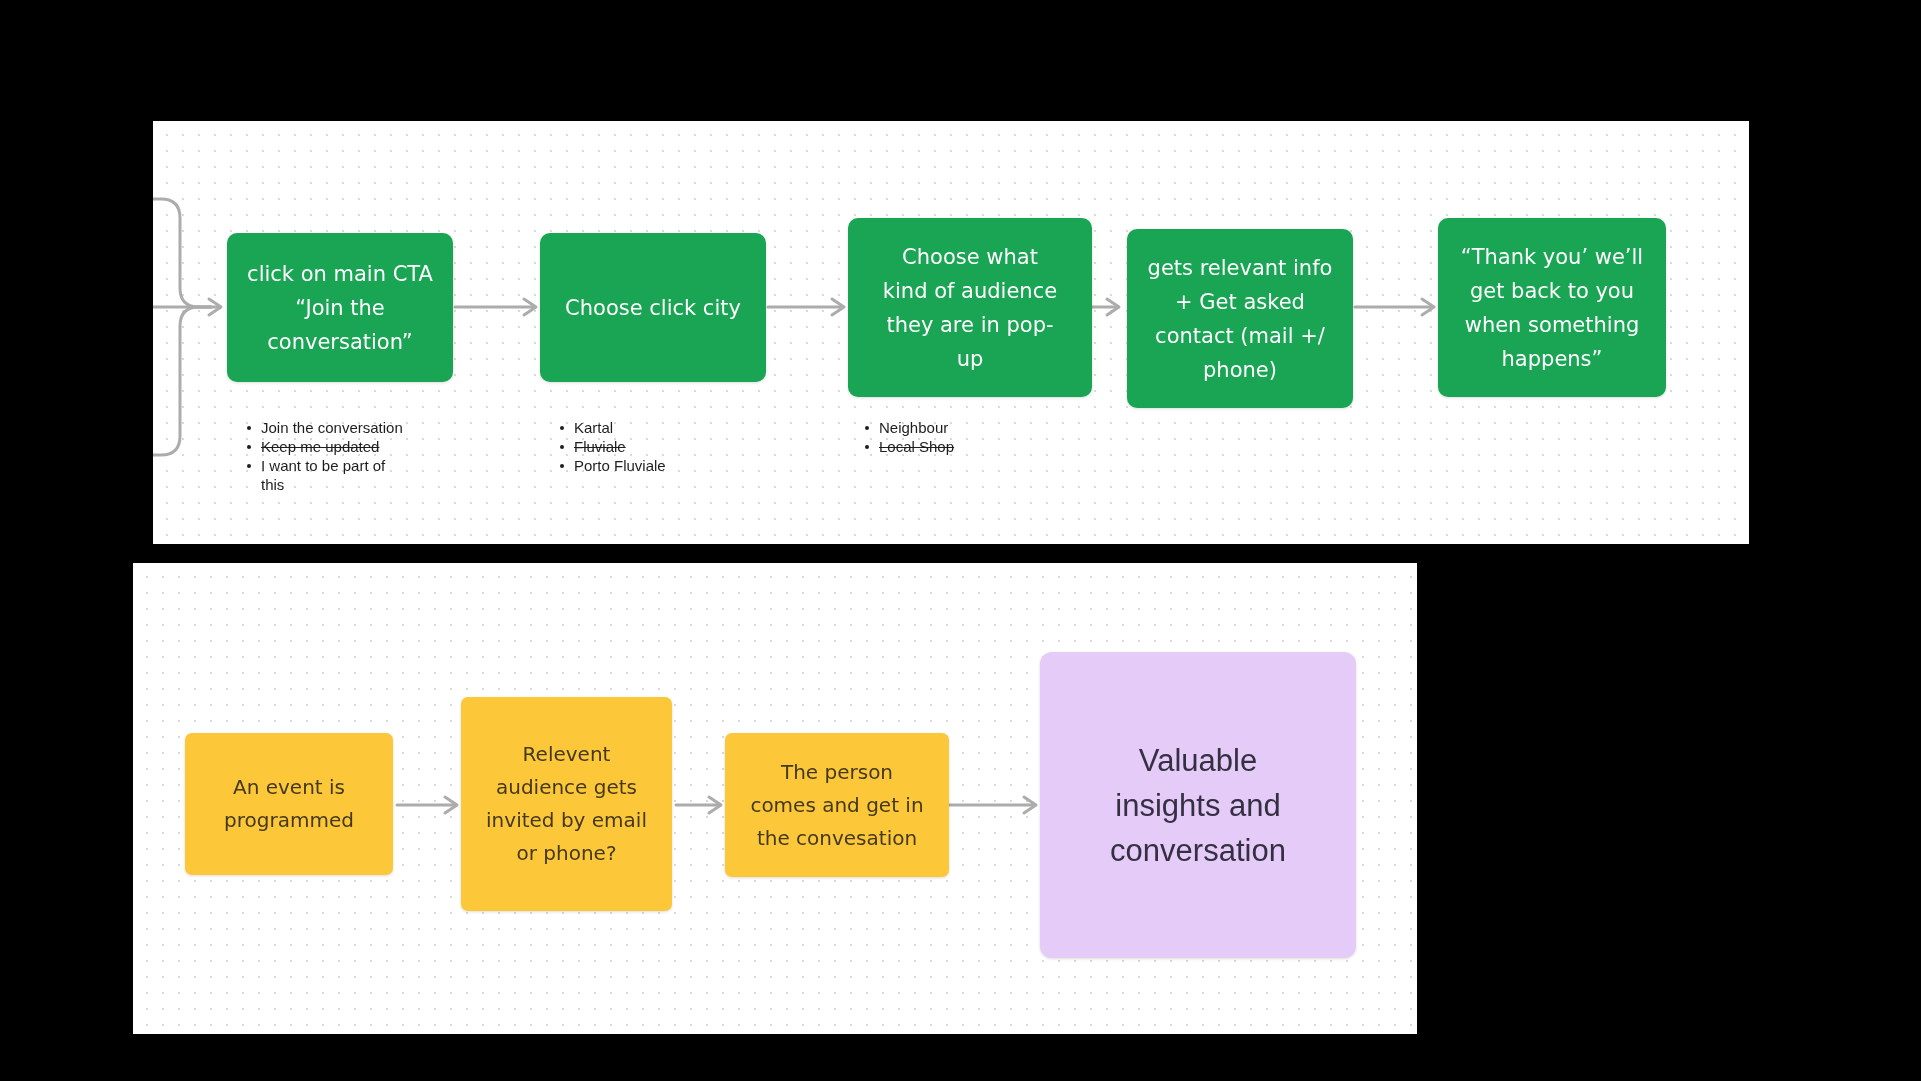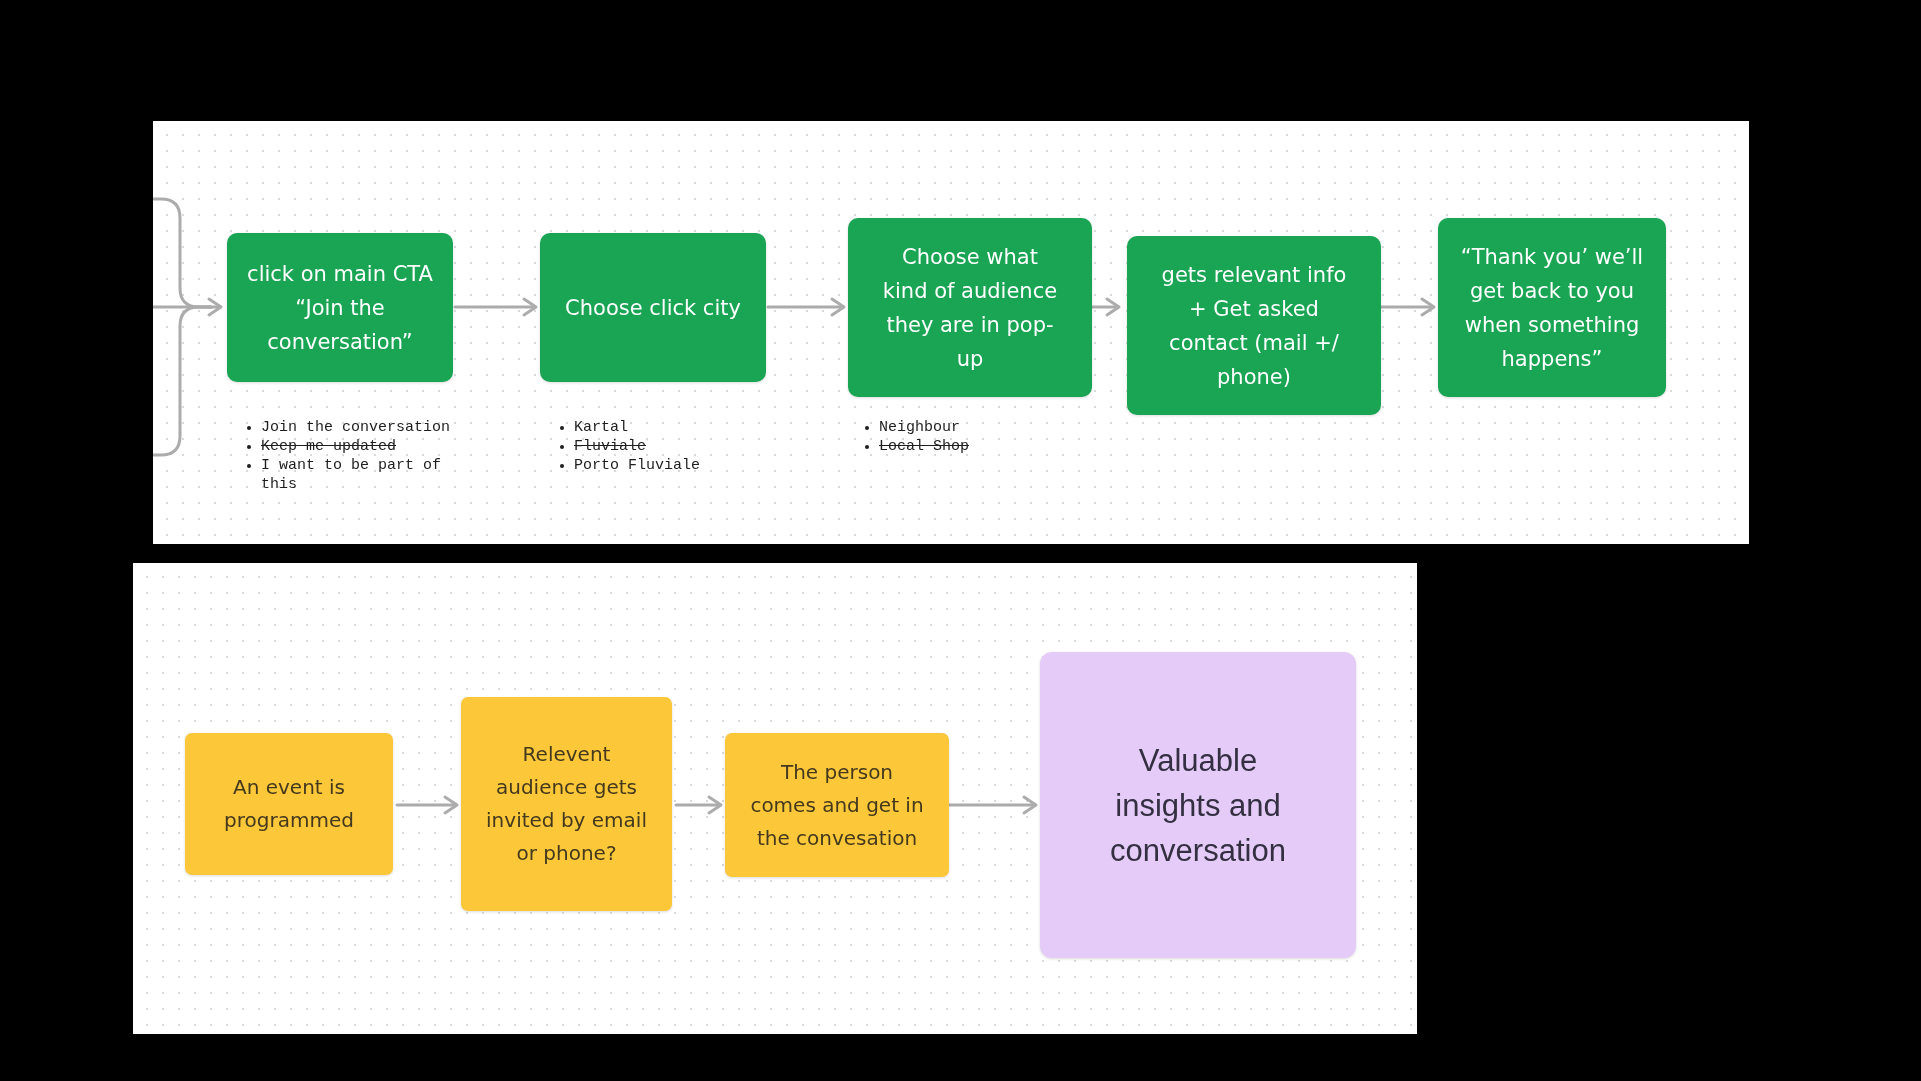--- a/index.html
+++ b/index.html
@@ -43,21 +43,21 @@
   .purple{
     background:#E5CBF7;color:#343042;
     border-radius:12px;
     font-family:Liberation Sans, sans-serif;
     font-size:31px;line-height:45px;
   }
   
   #node-t1{left:74px;top:112px;width:226px;height:149px;}
   #node-t2{left:387px;top:112px;width:226px;height:149px;}
   #node-t3{left:695px;top:97px;width:244px;height:179px;}
-  #node-t4{left:974px;top:115px;width:254px;height:179px;text-align:center;}
+  #node-t4{left:974px;top:108px;width:226px;height:179px;text-align:center;}
   #node-t5{left:1285px;top:97px;width:228px;height:179px;}
   
   #node-b1{left:52px;top:170px;width:208px;height:142px;}
   #node-b2{left:328px;top:134px;width:211px;height:214px;}
   #node-b3{left:592px;top:170px;width:224px;height:144px;}
   #node-b4{left:907px;top:89px;width:316px;height:306px;}
 
   .note-list{
     position:absolute;top:297px;
     font-size:15px;line-height:19px;color:#1E1E1E;
@@ -65,21 +65,21 @@
   }
   #list-1{left:94px;}
   #list-2{left:407px;}
   #list-3{left:712px;}
   .note-item{display:flex;align-items:flex-start;}
   .bullet{
     width:4px;height:4px;border-radius:50%;
     background:#1E1E1E;flex:0 0 4px;
     margin:8px 10px 0 0;
   }
-  .note-text{white-space:pre-line;font-family:Liberation Mono, monospace;}
+  .note-text{white-space:pre-line;}
   .strike .note-text{text-decoration:line-through;}
 
   svg.wires{position:absolute;left:0;top:0;pointer-events:none;}
   svg.wires *{pointer-events:auto;}
   .wire{fill:none;stroke:#ACACAC;stroke-width:3;stroke-linecap:round;stroke-linejoin:round;}
 </style>
 </head>
 <body>
 
 <div class="canvas" id="top-canvas">

